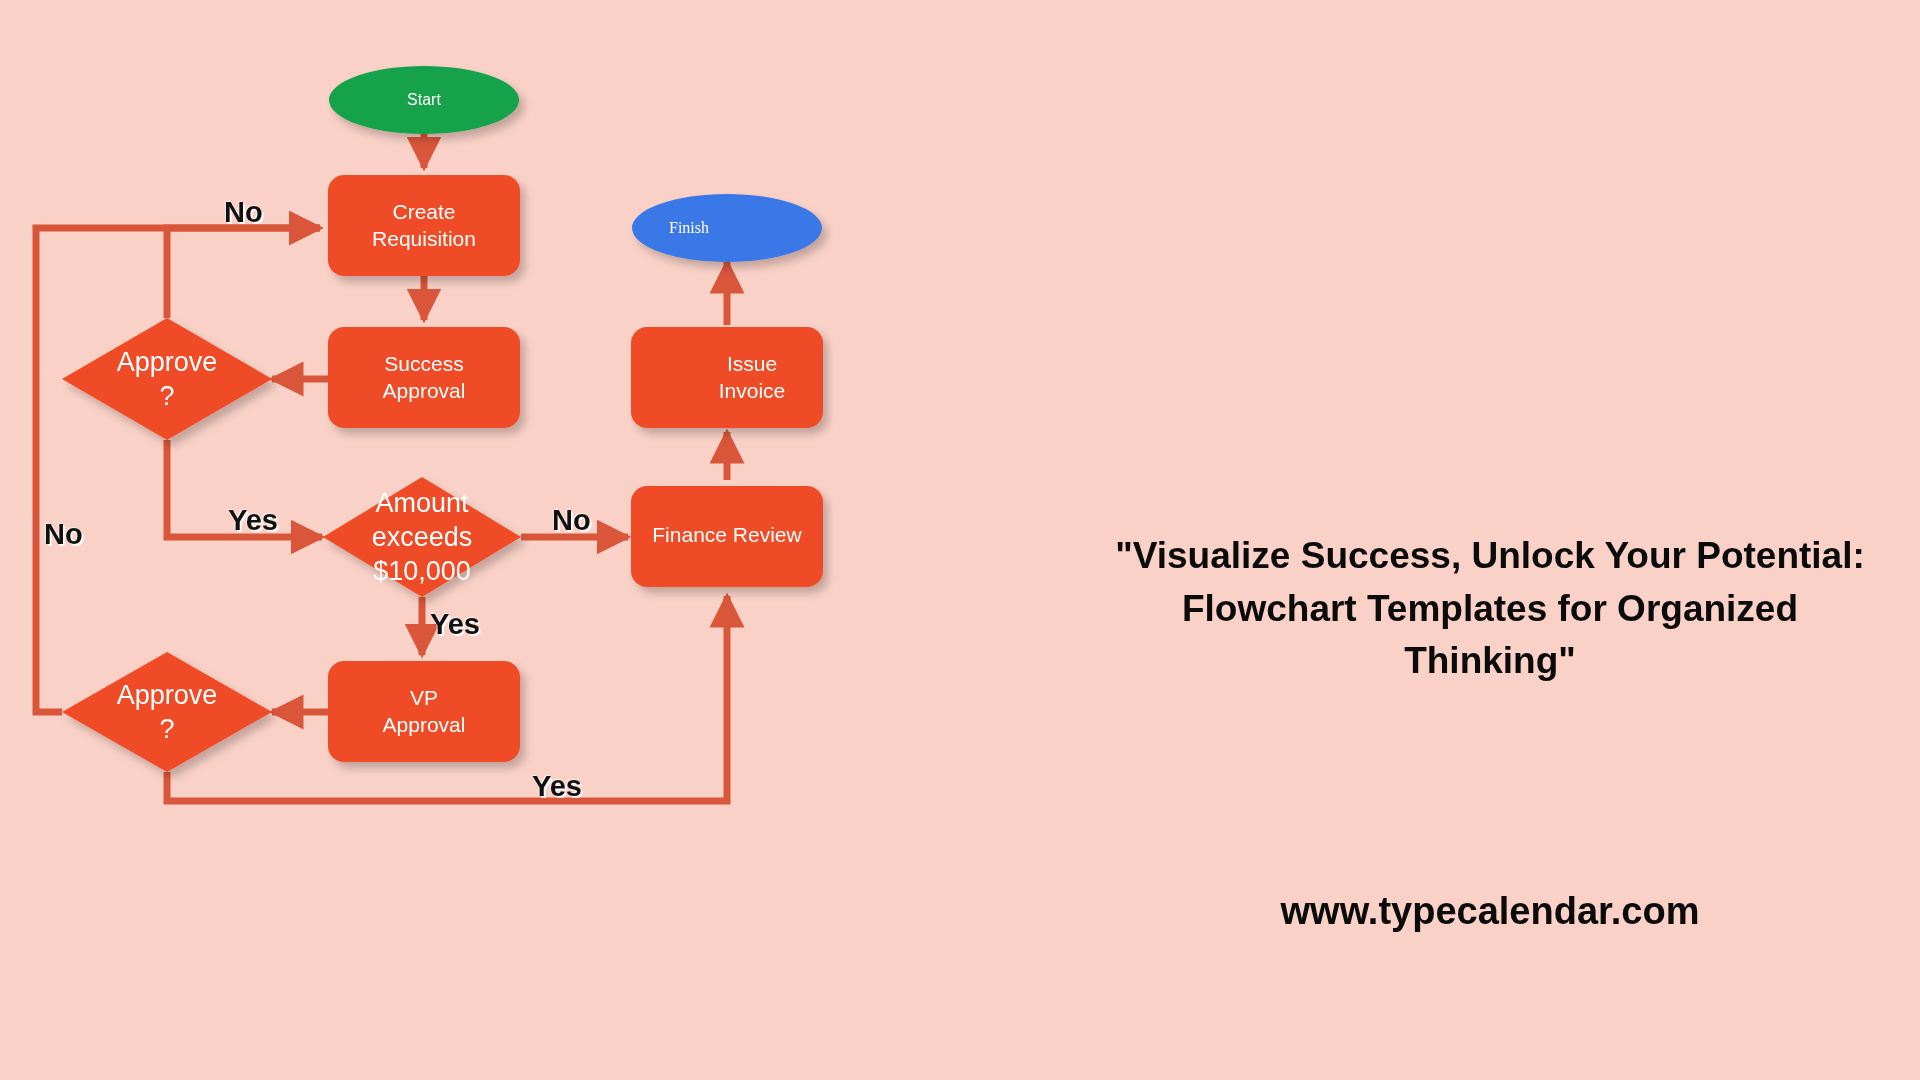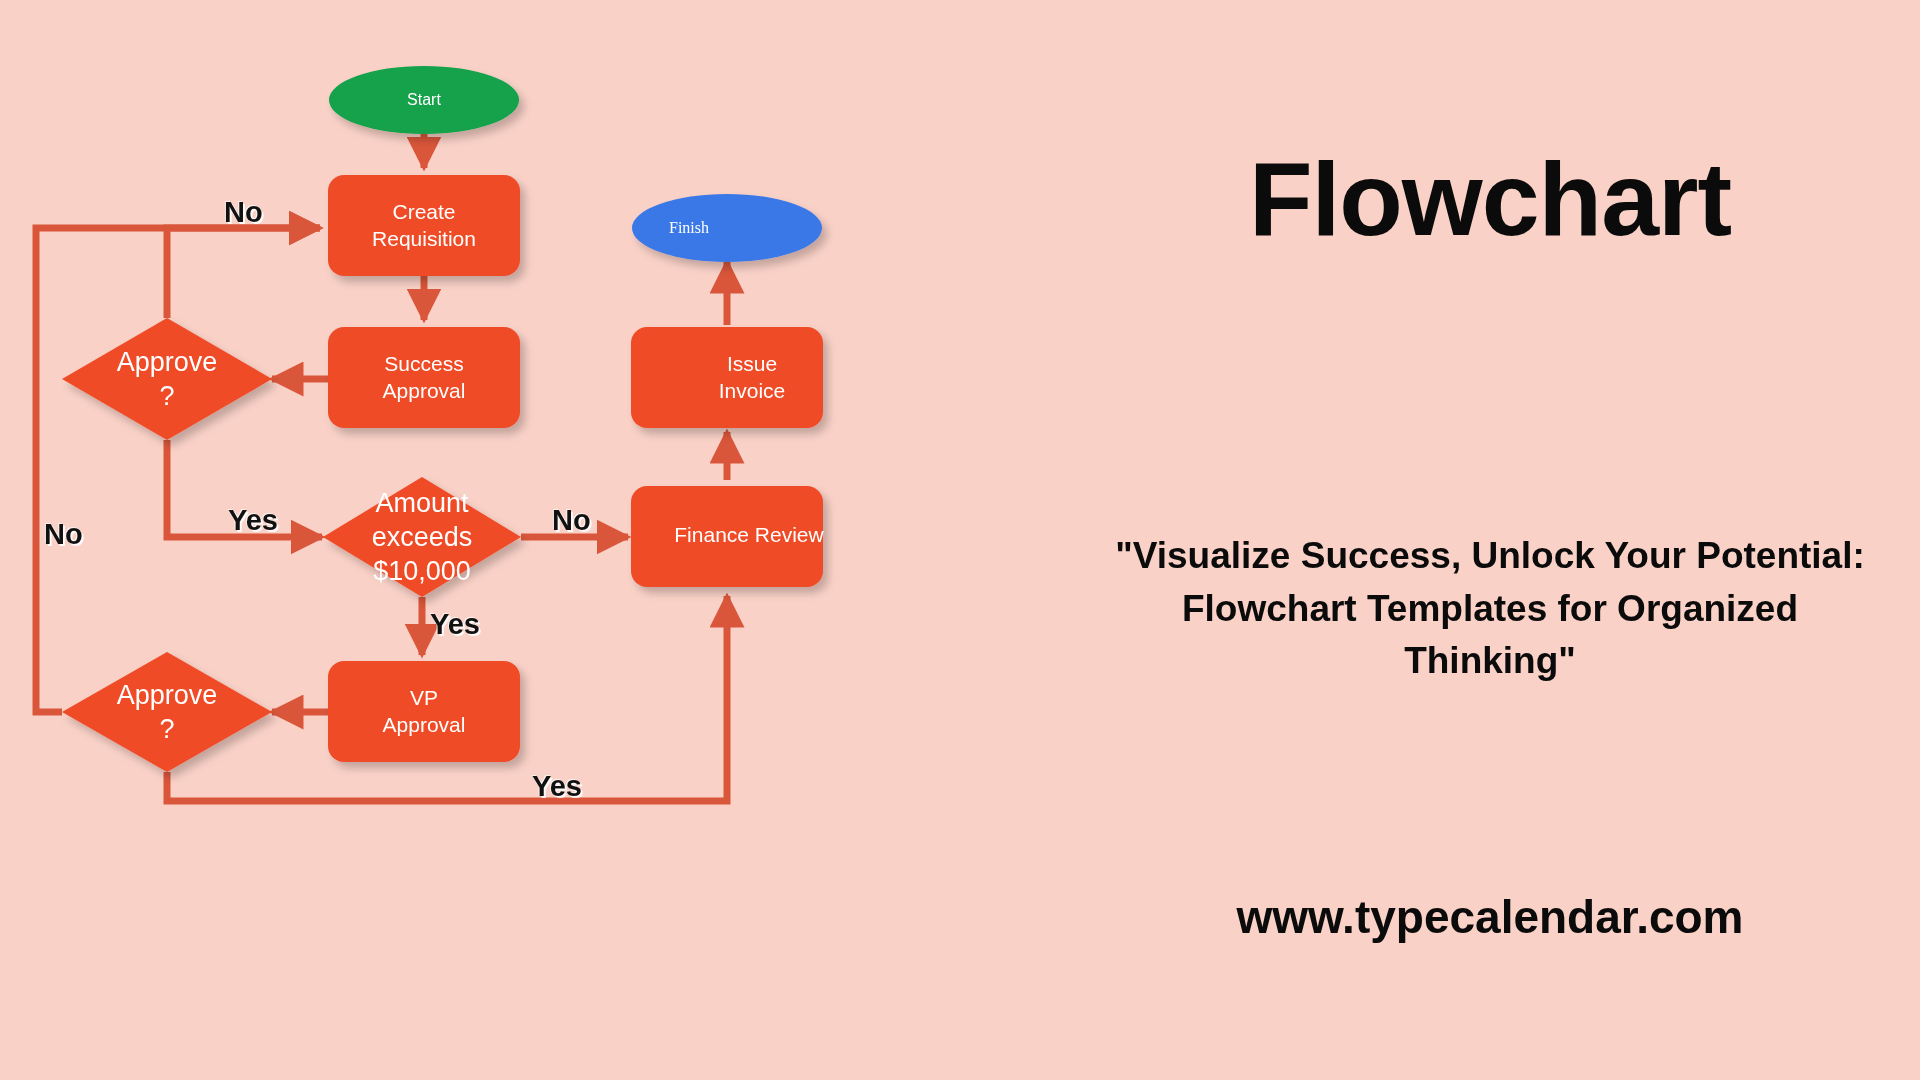--- a/index.html
+++ b/index.html
@@ -82,21 +82,21 @@
     color: #0b0b0b;
     line-height: 1.42;
     font-family: "Liberation Sans", sans-serif;
   }
   #site-url {
     position: absolute;
     left: 0;
     top: 890px;
     width: 860px;
     text-align: center;
-    font-size: 46px;
+    font-size: 38px;
     font-weight: bold;
     color: #0b0b0b;
     font-family: "Liberation Sans", sans-serif;
   }
 </style>
 </head>
 <body>
 
 <div id="stage">
 
@@ -167,34 +167,33 @@
     <div class="node-label decision" style="left:344px;top:490px;width:156px;height:96px;">Amount
 exceeds
 $10,000</div>
 
     <div class="node-label process" style="left:328px;top:661px;width:192px;height:101px;">VP
 Approval</div>
 
     <div class="node-label decision" style="left:82px;top:673px;width:170px;height:80px;">Approve
 ?</div>
 
-    <div class="node-label process" style="left:631px;top:486px;width:192px;height:99px;padding-left:22px;">Finance Review</div>
+    <div class="node-label process" style="left:631px;top:486px;width:192px;height:99px;">Finance Review</div>
 
     <div class="node-label process" style="left:631px;top:327px;width:192px;height:101px;padding-left:25px;">Issue
 Invoice</div>
 
     <div class="node-label terminal" style="left:594px;top:194px;width:190px;height:68px;font-family:Liberation Serif, serif;">Finish</div>
 
     <div class="edge-label" style="left:224px;top:196px;">No</div>
     <div class="edge-label" style="left:44px;top:518px;">No</div>
     <div class="edge-label" style="left:228px;top:504px;">Yes</div>
     <div class="edge-label" style="left:552px;top:504px;">No</div>
     <div class="edge-label" style="left:430px;top:608px;">Yes</div>
     <div class="edge-label" style="left:532px;top:770px;">Yes</div>
   </div>
 
   <div id="right-panel">
-    <div id="title">Flowchart</div>
     <div id="tagline">"Visualize Success, Unlock Your Potential: Flowchart Templates for Organized Thinking"</div>
     <div id="site-url">www.typecalendar.com</div>
   </div>
 
 </div>
 
 </body></html>

